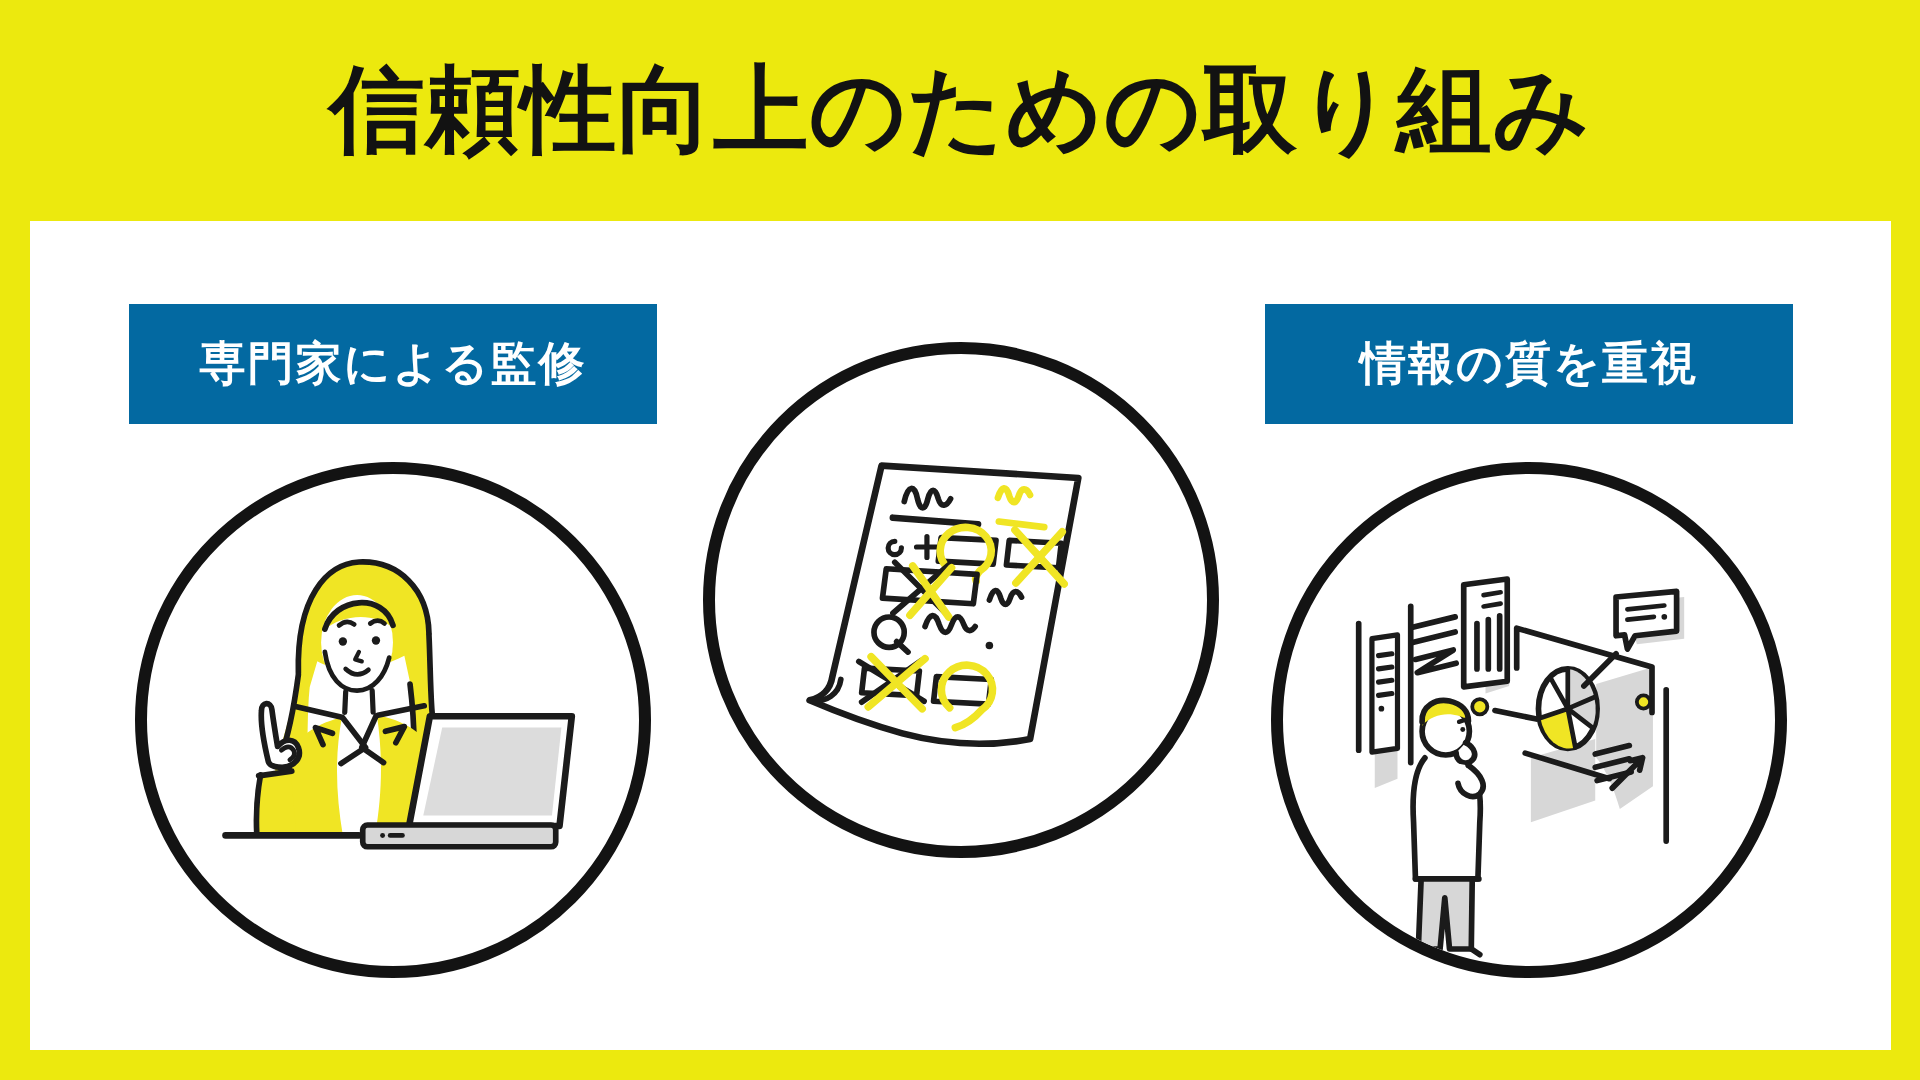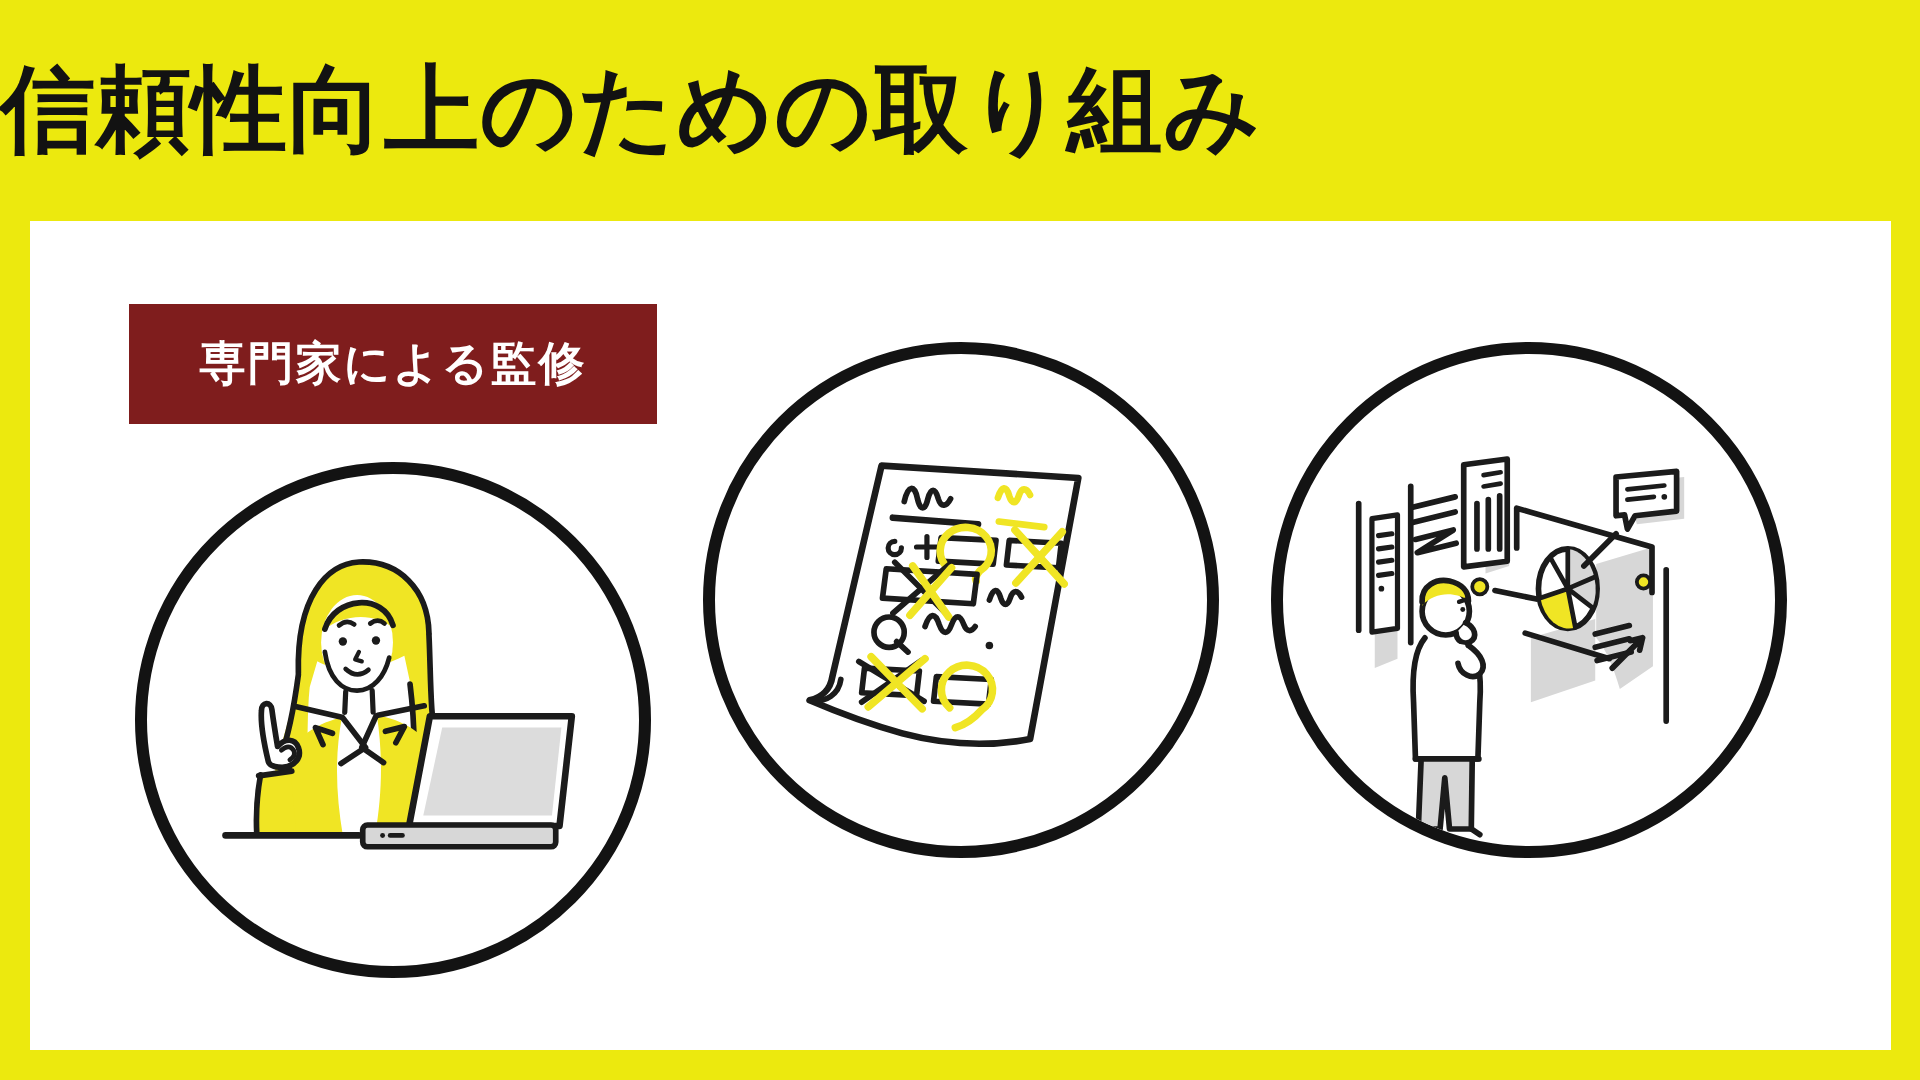--- a/index.html
+++ b/index.html
@@ -5,37 +5,37 @@
   html,body{margin:0;padding:0;}
   body{
     width:1920px;height:1080px;overflow:hidden;
     background:#ECE90E;
     font-family:"Liberation Sans","DejaVu Sans",sans-serif;
     position:relative;
   }
   .stage{position:absolute;left:0;top:0;width:1920px;height:1080px;}
   .title-band{
     position:absolute;left:0;top:0;width:1920px;height:221px;
-    display:flex;align-items:center;justify-content:flex-start;
+    display:flex;align-items:center;justify-content:center;
   }
   .page-title{
     font-size:95px;font-weight:900;color:#121212;
     letter-spacing:1px;white-space:nowrap;
   }
   .panel{
     position:absolute;left:30px;top:221px;width:1861px;height:829px;
     background:#FFFFFF;
   }
   .columns{
     position:absolute;left:99px;top:83px;
     display:flex;gap:40px;
   }
   .column{width:528px;display:flex;flex-direction:column;align-items:center;}
   .header-bar{
-    width:528px;height:120px;background:#7f1d1d;
+    width:528px;height:120px;background:#0369a1;
     display:flex;align-items:center;justify-content:center;
   }
   .header-label{
     color:#FFFFFF;font-size:46px;font-weight:700;letter-spacing:2px;white-space:nowrap;
   }
   .illust-circle{
     margin-top:38px;width:492px;height:492px;background:#FFFFFF;
     border:12px solid #131313;border-radius:50%;overflow:hidden;
     box-sizing:content-box;
   }
@@ -168,20 +168,23 @@
                 <path d="M165,320 L219,375 M222,322 L162,373" stroke="#F0E524" stroke-width="8"></path>
                 <path d="M234,341 L292,344 L289,370 L231,367 Z" stroke="#1B1B1B" stroke-width="6"></path>
                 <path d="M248,374 a27,26 0 1 1 34,2 c-8,9 -18,16 -28,19" stroke="#F0E524" stroke-width="8"></path>
               </g>
             </g>
           </svg>
         </div>
       </div>
 
       <div class="column">
+        <div class="header-bar">
+          <span class="header-label">情報の質を重視</span>
+        </div>
         <div class="illust-circle">
           <svg width="492" height="492" viewBox="0 0 520 520">
             <g stroke-linecap="round" stroke-linejoin="round" fill="none">
 
               <g fill="#D7D7D7" stroke="none">
                 <path d="M97,255 L121,247 L121,322 L97,332 Z"></path>
                 <path d="M214,196 L239,188 L239,224 L214,232 Z"></path>
                 <path d="M331,222 L391,204 L391,330 L356,354 C349,330 340,310 331,300 Z"></path>
                 <path d="M262,300 L330,280 L330,345 L262,368 Z"></path>
               </g>

